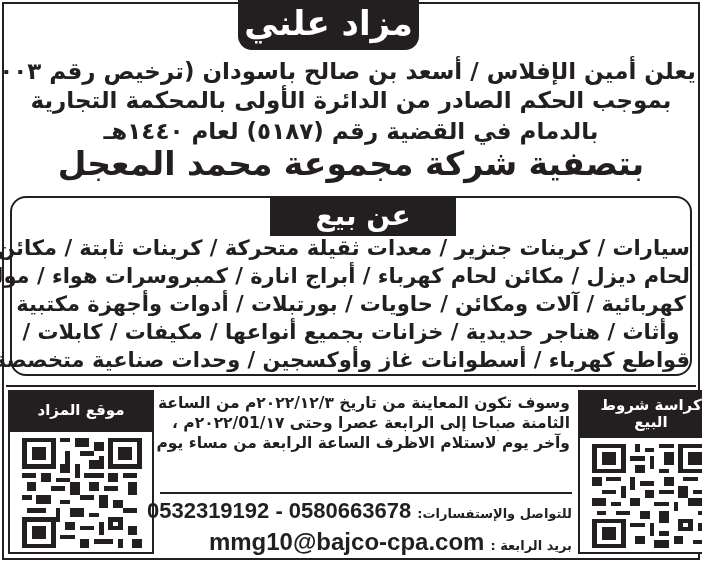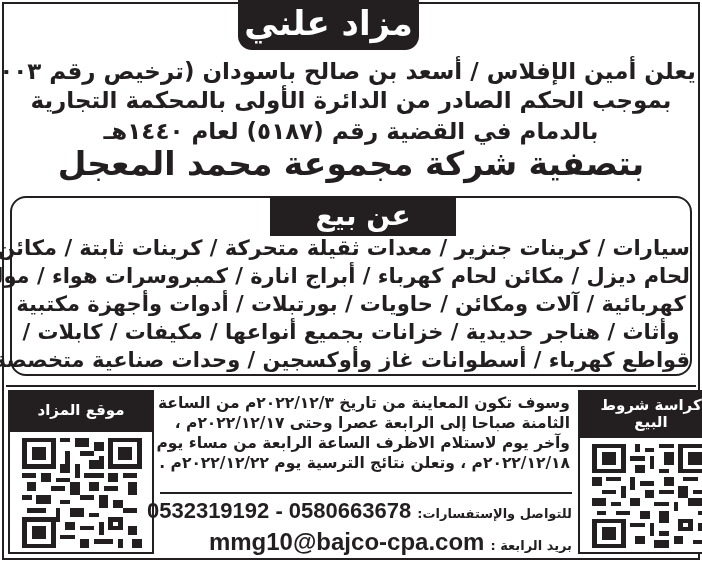--- a/index.html
+++ b/index.html
@@ -169,23 +169,22 @@
         <rect x="12" y="23" width="2" height="2"></rect>
       <rect x="15" y="23" width="4" height="1"></rect>
         <rect x="20" y="23" width="1" height="2"></rect>
         <rect x="23" y="23" width="2" height="2"></rect>
     </g>
   </svg>
 </div>
 
 <div class="inspection">
   <div>وسوف تكون المعاينة من تاريخ ٢٠٢٢/١٢/٣م من الساعة</div>
-  <div>الثامنة صباحا إلى الرابعة عصرا وحتى ٢٠٢٢/١٢/١٧م ،</div>
+  <div>الثامنة صباحا إلى الرابعة عصرا وحتى ٢٠٢٢/01/١٧م ،</div>
   <div>وآخر يوم لاستلام الاظرف الساعة الرابعة من مساء يوم</div>
-  <div>٢٠٢٢/١٢/١٨م ، وتعلن نتائج الترسية يوم ٢٠٢٢/١٢/٢٢م .</div>
 </div>
 
 <div class="inspection-divider"></div>
 
 <div class="contact-row contact-phone">
   <span class="contact-label">للتواصل والإستفسارات:</span>
   <span class="contact-value">0532319192 - 0580663678</span>
 </div>
 <div class="contact-row contact-email">
   <span class="contact-label">بريد الرابعة :</span>

